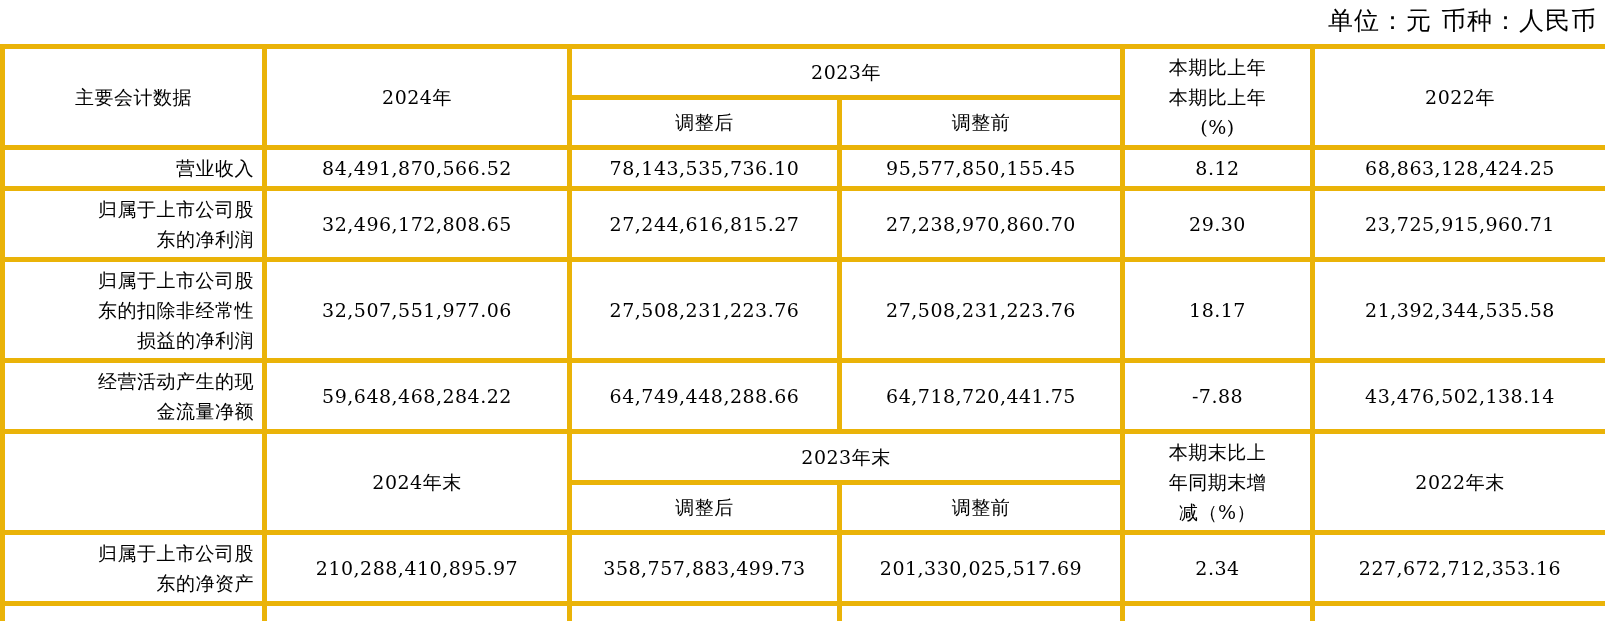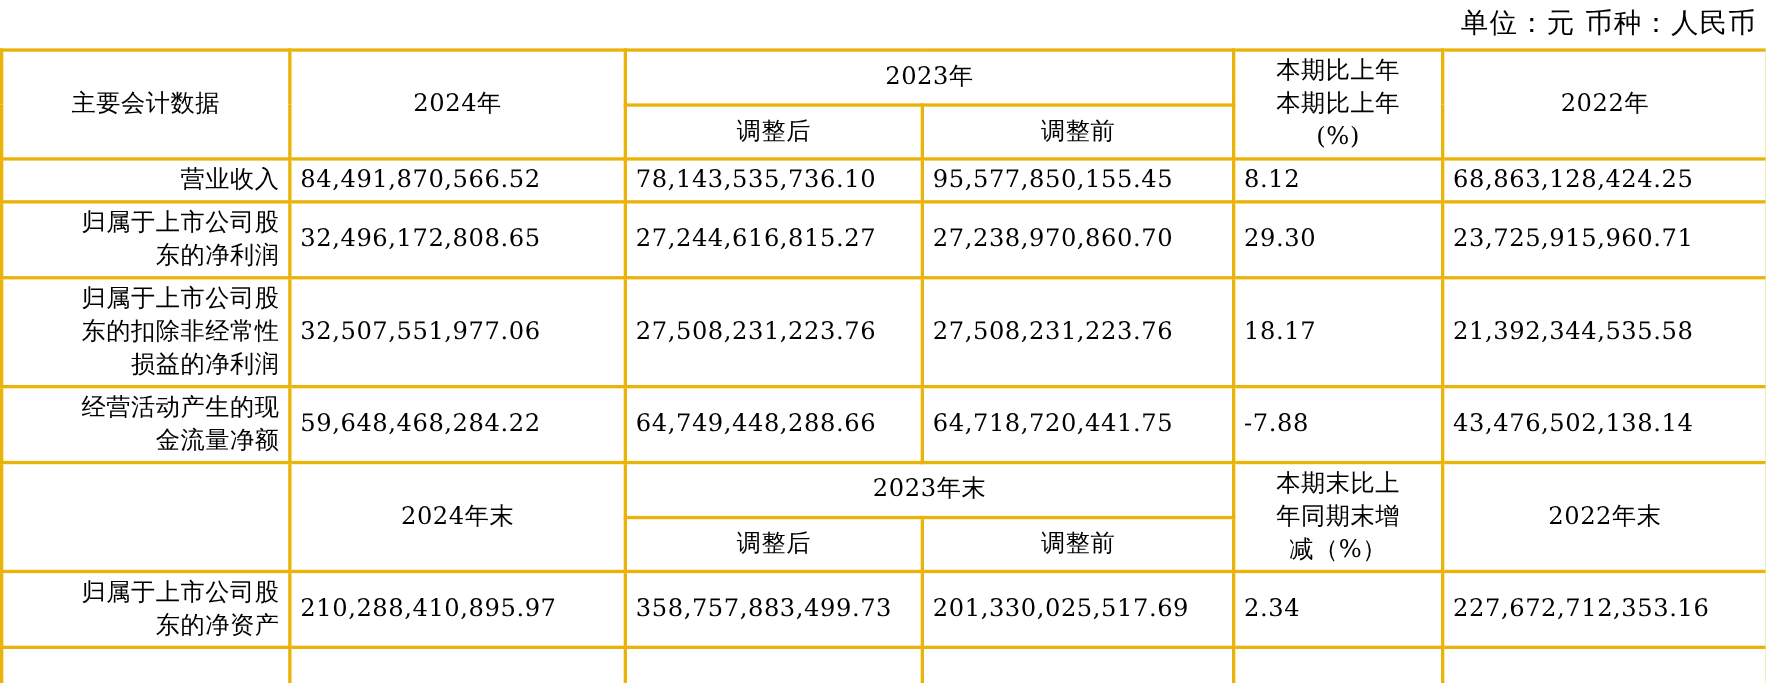--- a/index.html
+++ b/index.html
@@ -28,33 +28,33 @@
     letter-spacing: 1px;
     white-space: nowrap;
   }
   table.fin {
     border-collapse: collapse;
     table-layout: fixed;
     width: 1605px;
     margin: 0;
   }
   table.fin td {
-    border: 3px solid #eab308;
-    font-size: 22px;
+    border: 5px solid #eab308;
+    font-size: 19px;
     line-height: 30px;
     padding: 3px 8px;
     vertical-align: middle;
     box-sizing: border-box;
   }
   td.label {
     text-align: right;
     letter-spacing: 0.5px;
   }
   td.num {
-    text-align: left;
+    text-align: center;
     font-family: "DejaVu Serif", "Liberation Serif", serif;
     letter-spacing: 0.5px;
     padding-right: 10px;
   }
   td.hdr {
     text-align: center;
     letter-spacing: 0.5px;
   }
   .c0 { width: 262px; }
   .c1 { width: 305px; }

